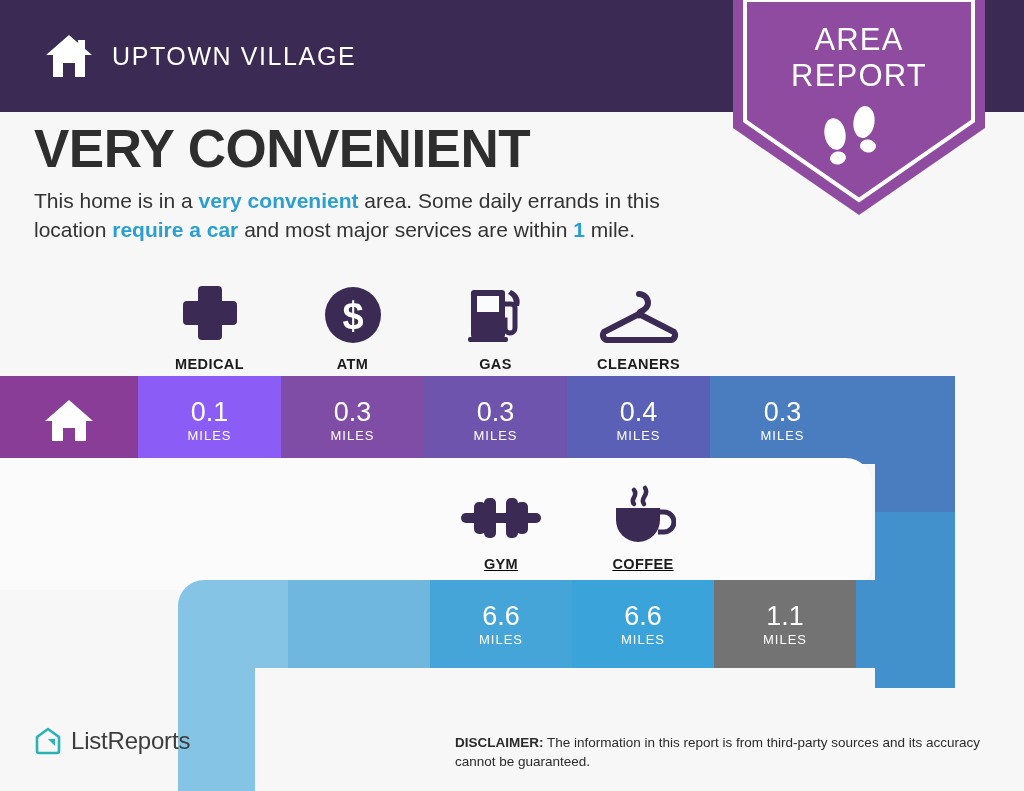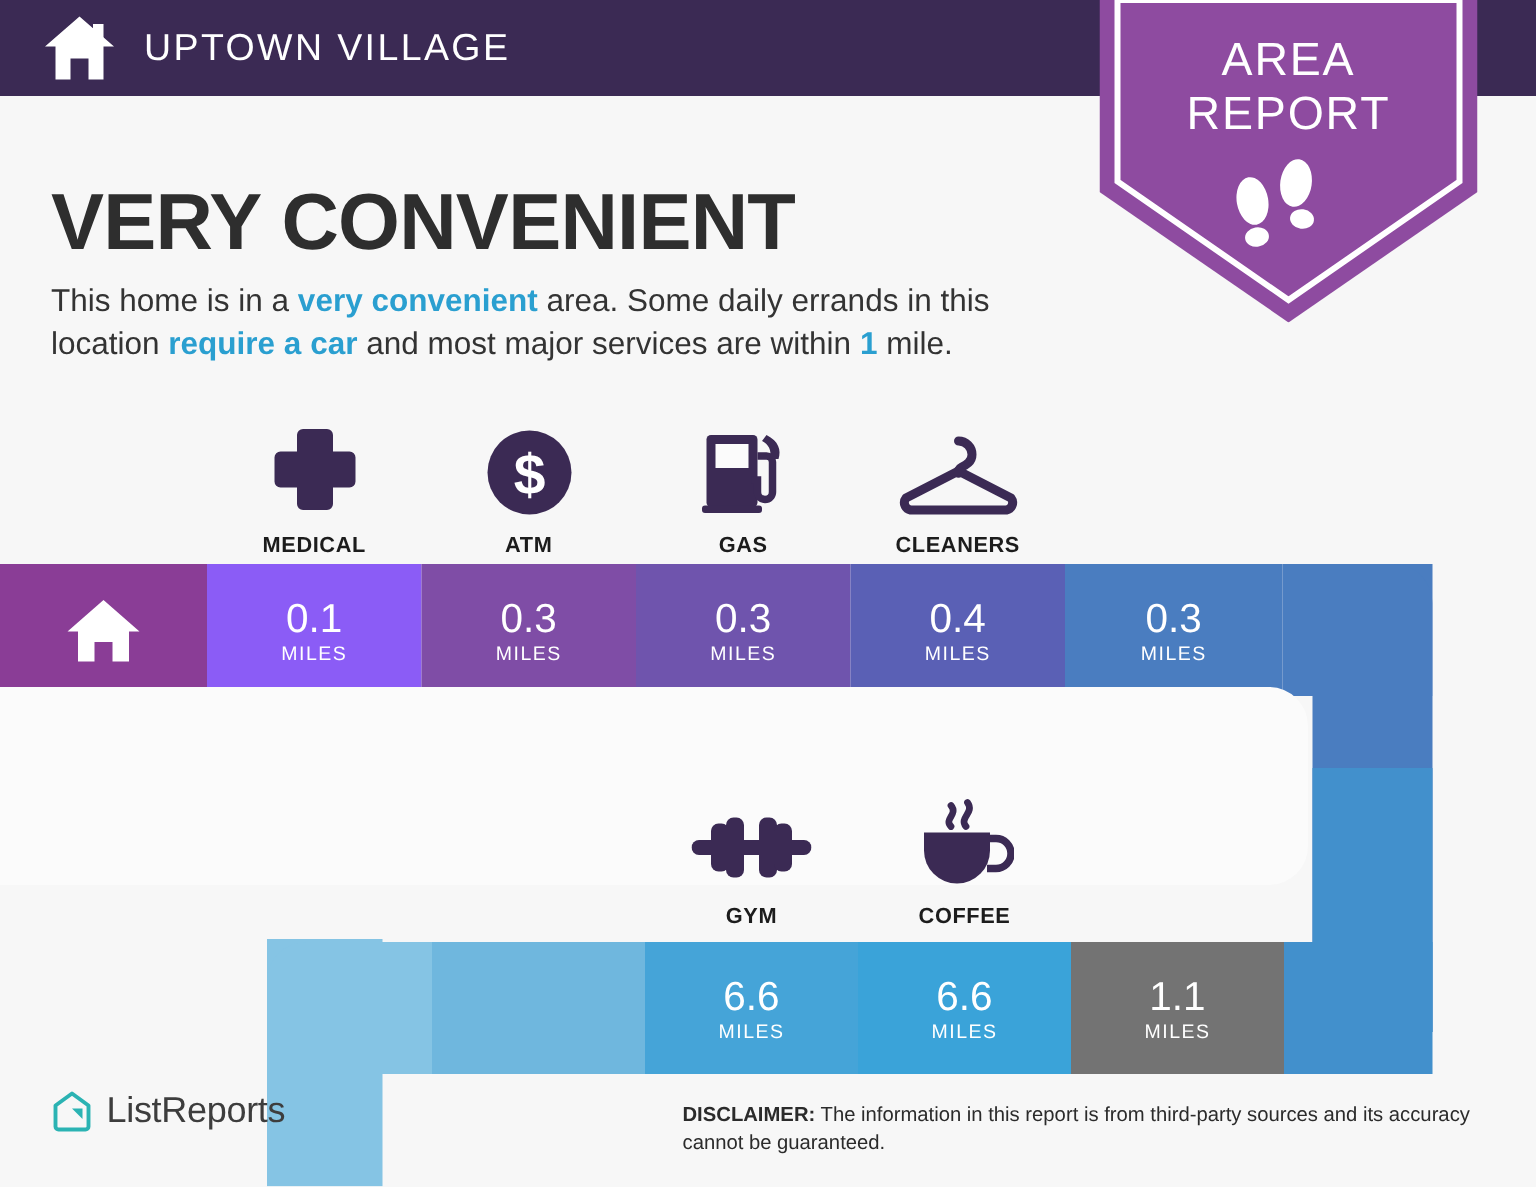--- a/index.html
+++ b/index.html
@@ -6,23 +6,23 @@
   html, body {
     width: 1024px; height: 791px;
     font-family: "Liberation Sans", sans-serif;
     background: #f7f7f7;
     overflow: hidden;
   }
   .page { position: relative; width: 1024px; height: 791px; background: #f7f7f7; }
 
   
   .header {
-    position: absolute; left: 0; top: 0; width: 1024px; height: 64px;
+    position: absolute; left: 0; top: 0; width: 1024px; height: 112px;
     background: #3b2a54;
-    display: flex; align-items: center; padding-left: 28px;
+    display: flex; align-items: center; padding-left: 44px;
   }
   .header-house { width: 50px; height: 46px; flex: 0 0 auto; }
   .header-title {
     color: #ffffff; font-size: 25px; letter-spacing: 1.6px;
     margin-left: 18px; font-weight: 400;
   }
 
   
   .badge {
     position: absolute; left: 733px; top: 0; width: 252px; height: 215px;
@@ -53,26 +53,26 @@
   .bar { position: absolute; display: flex; height: 88px; }
   .bar1 { left: 0; top: 376px; width: 955px; border-radius: 0 26px 0 0; overflow: hidden; }
   .cell {
     display: flex; flex-direction: column; align-items: center; justify-content: center;
     color: #ffffff;
   }
   .cell .val { font-size: 27px; line-height: 30px; font-weight: 400; }
   .cell .unit { font-size: 13px; letter-spacing: 1px; margin-top: 1px; }
   .cell-home { display: flex; align-items: center; justify-content: center; }
 
-  .bar2 { left: 178px; top: 628px; width: 823px; border-radius: 26px 0 26px 0; overflow: hidden; }
+  .bar2 { left: 178px; top: 580px; width: 823px; border-radius: 26px 0 26px 0; overflow: hidden; }
 
   
   .iconrow { position: absolute; display: flex; }
   .iconrow1 { left: 138px; top: 272px; width: 817px; }
-  .iconrow2 { left: 430px; top: 519px; width: 425px; }
+  .iconrow2 { left: 430px; top: 472px; width: 425px; text-decoration: underline; }
   .iconcell {
     display: flex; flex-direction: column; align-items: center; justify-content: flex-end;
     height: 100px;
   }
   .iconcell .glyph { height: 62px; display: flex; align-items: flex-end; justify-content: center; }
   .iconcell .lbl {
     font-size: 14.5px; font-weight: bold; color: #1c1c1c;
     letter-spacing: 0.4px; margin-top: 12px;
   }
 

